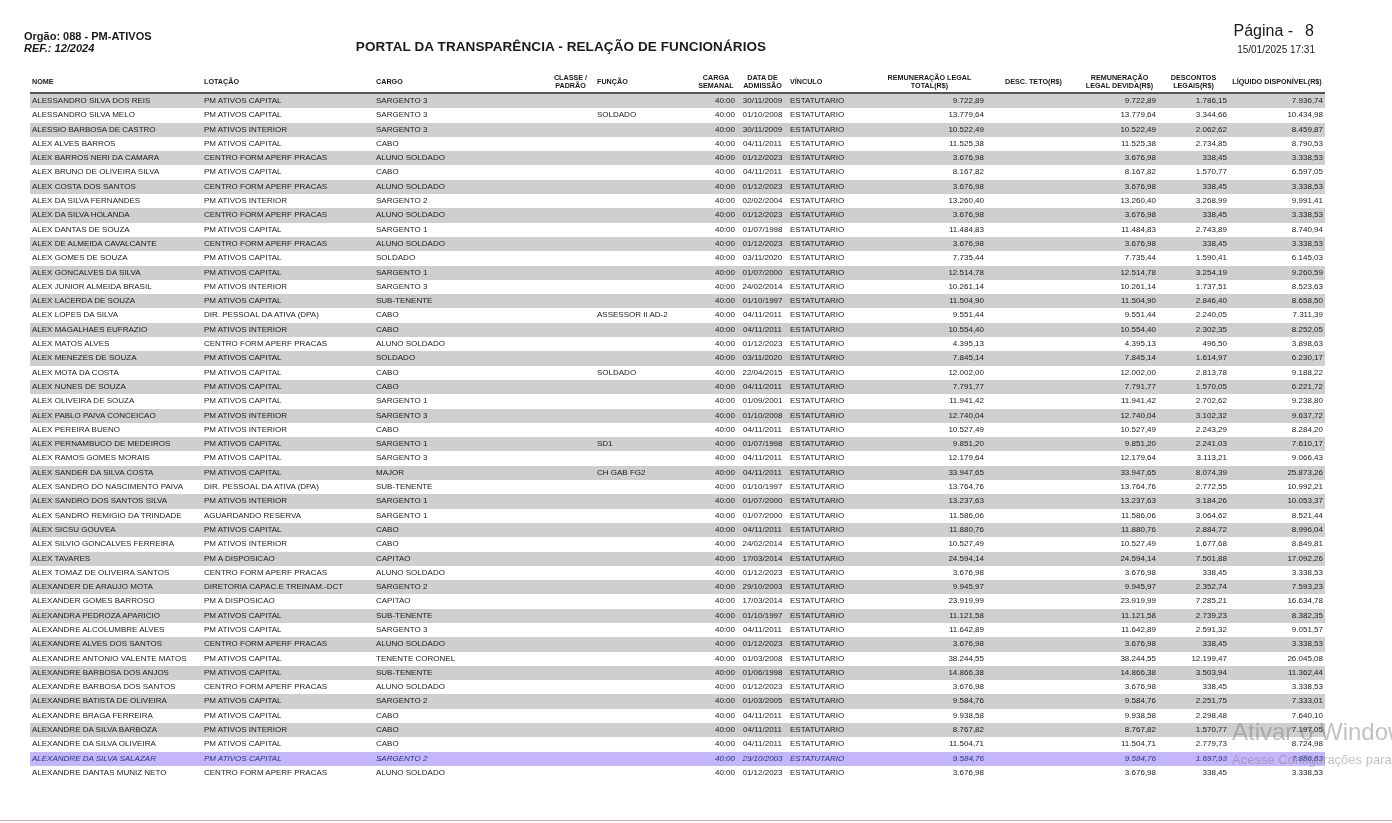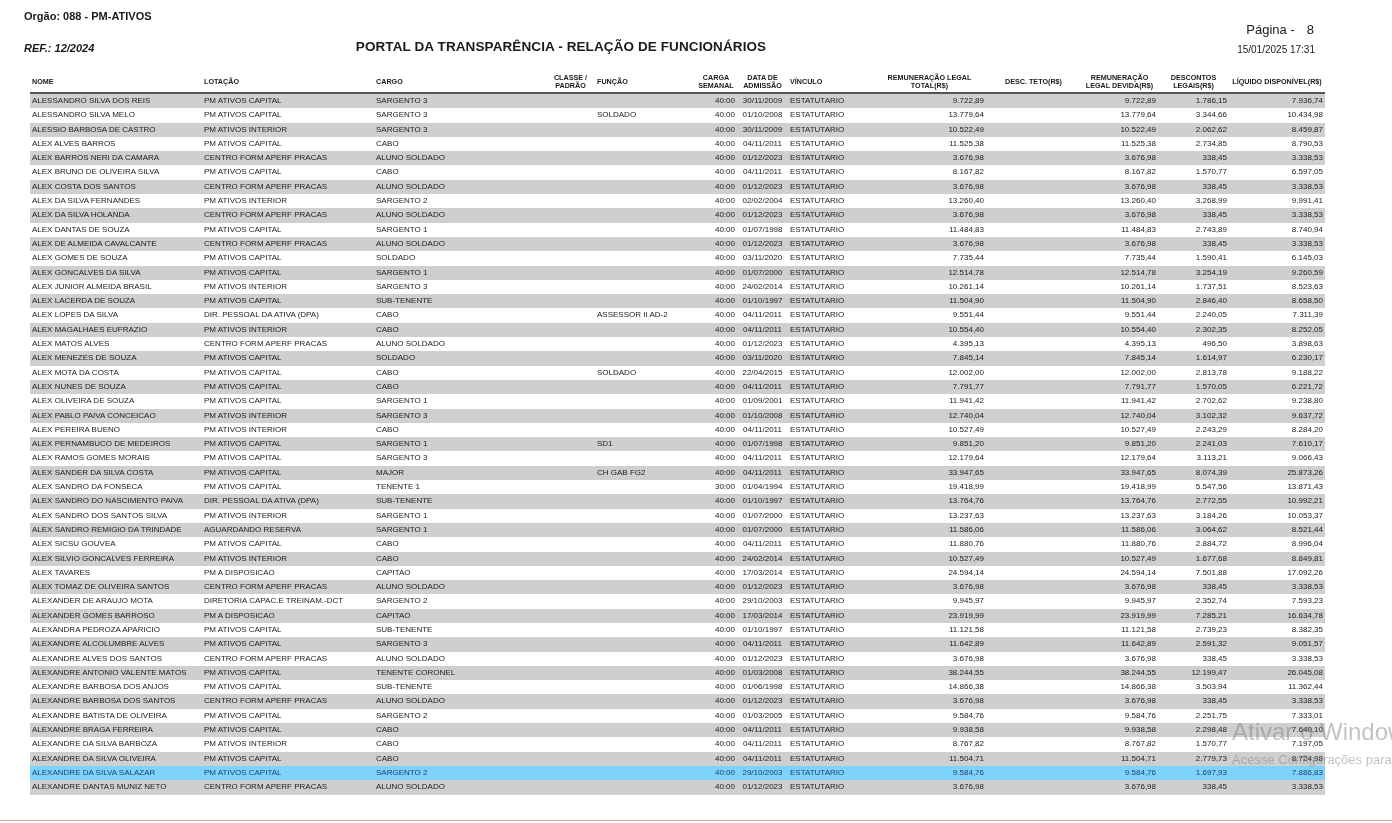--- a/index.html
+++ b/index.html
@@ -1,31 +1,31 @@
 <!DOCTYPE html>
 <html><head>
 <meta charset="utf-8">
 <style>
   html, body { margin: 0; padding: 0; background: #ffffff; }
   body { width: 1392px; height: 823px; overflow: hidden; position: relative; font-family: "Liberation Sans", sans-serif; color: #1a1a1a; }
   .hdr-left { position: absolute; left: 24px; font-weight: bold; font-size: 11px; }
-  #orgao { top: 10px; }
+  #orgao { top: 30px; }
   #ref { top: 42px; font-style: italic; }
   #title { position: absolute; left: 0; width: 1122px; text-align: center; top: 39px; font-size: 13.5px; font-weight: bold; letter-spacing: 0.1px; }
   #title span { display: inline-block; }
-  #pagina { position: absolute; right: 78px; top: 22px; font-size: 13px; text-align: center; }
+  #pagina { position: absolute; right: 78px; top: 22px; font-size: 16px; text-align: center; }
   #pagina .num { display: inline-block; margin-left: 12px; }
   #datetime { position: absolute; right: 77px; top: 44px; font-size: 10px; }
   table { position: absolute; left: 30px; top: 72px; width: 1295px; border-collapse: collapse; table-layout: fixed; font-size: 8px; }
   thead th { font-weight: bold; font-size: 7.2px; line-height: 8px; height: 20px; vertical-align: middle; padding: 0 2px; border-bottom: 2px solid #555; text-align: left; }
   thead th.r { text-align: center; }
   thead th.c { text-align: center; }
   tbody td { height: 14.3px; padding: 0 2px; white-space: nowrap; overflow: hidden; line-height: 14.3px; }
   tbody tr:nth-child(odd) td { background: #cfcfcf; }
-  tbody tr.selected td { background: #7dd3fc; color: #1d3d74; }
+  tbody tr.selected td { background: #c4b5fd; color: #1d3d74; font-style: italic; }
   td.r { text-align: right; }
   td.c { text-align: center; }
   .bottom-line { position: absolute; left: 0; right: 0; top: 820px; height: 1px; background: #d9a39f; }
   #watermark1 { position: absolute; left: 1232px; top: 718px; font-size: 24px; color: rgba(120,120,120,0.45); white-space: nowrap; }
   #watermark2 { position: absolute; left: 1232px; top: 752px; font-size: 13px; color: rgba(120,120,120,0.45); white-space: nowrap; }
 </style>
 </head>
 <body>
 
 <div id="orgao" class="hdr-left">Orgão: 088 - PM-ATIVOS</div>
@@ -467,35 +467,20 @@
         <td class="r">40:00</td>
         <td class="c">04/11/2011</td>
         <td>ESTATUTARIO</td>
         <td class="r">33.947,65</td>
         <td class="r"></td>
         <td class="r">33.947,65</td>
         <td class="r">8.074,39</td>
         <td class="r">25.873,26</td>
       </tr>
       <tr>
-        <td>ALEX SANDRO DA FONSECA</td>
-        <td>PM ATIVOS CAPITAL</td>
-        <td>TENENTE 1</td>
-        <td class="c"></td>
-        <td></td>
-        <td class="r">30:00</td>
-        <td class="c">01/04/1994</td>
-        <td>ESTATUTARIO</td>
-        <td class="r">19.418,99</td>
-        <td class="r"></td>
-        <td class="r">19.418,99</td>
-        <td class="r">5.547,56</td>
-        <td class="r">13.871,43</td>
-      </tr>
-      <tr>
         <td>ALEX SANDRO DO NASCIMENTO PAIVA</td>
         <td>DIR. PESSOAL DA ATIVA (DPA)</td>
         <td>SUB-TENENTE</td>
         <td class="c"></td>
         <td></td>
         <td class="r">40:00</td>
         <td class="c">01/10/1997</td>
         <td>ESTATUTARIO</td>
         <td class="r">13.764,76</td>
         <td class="r"></td>

